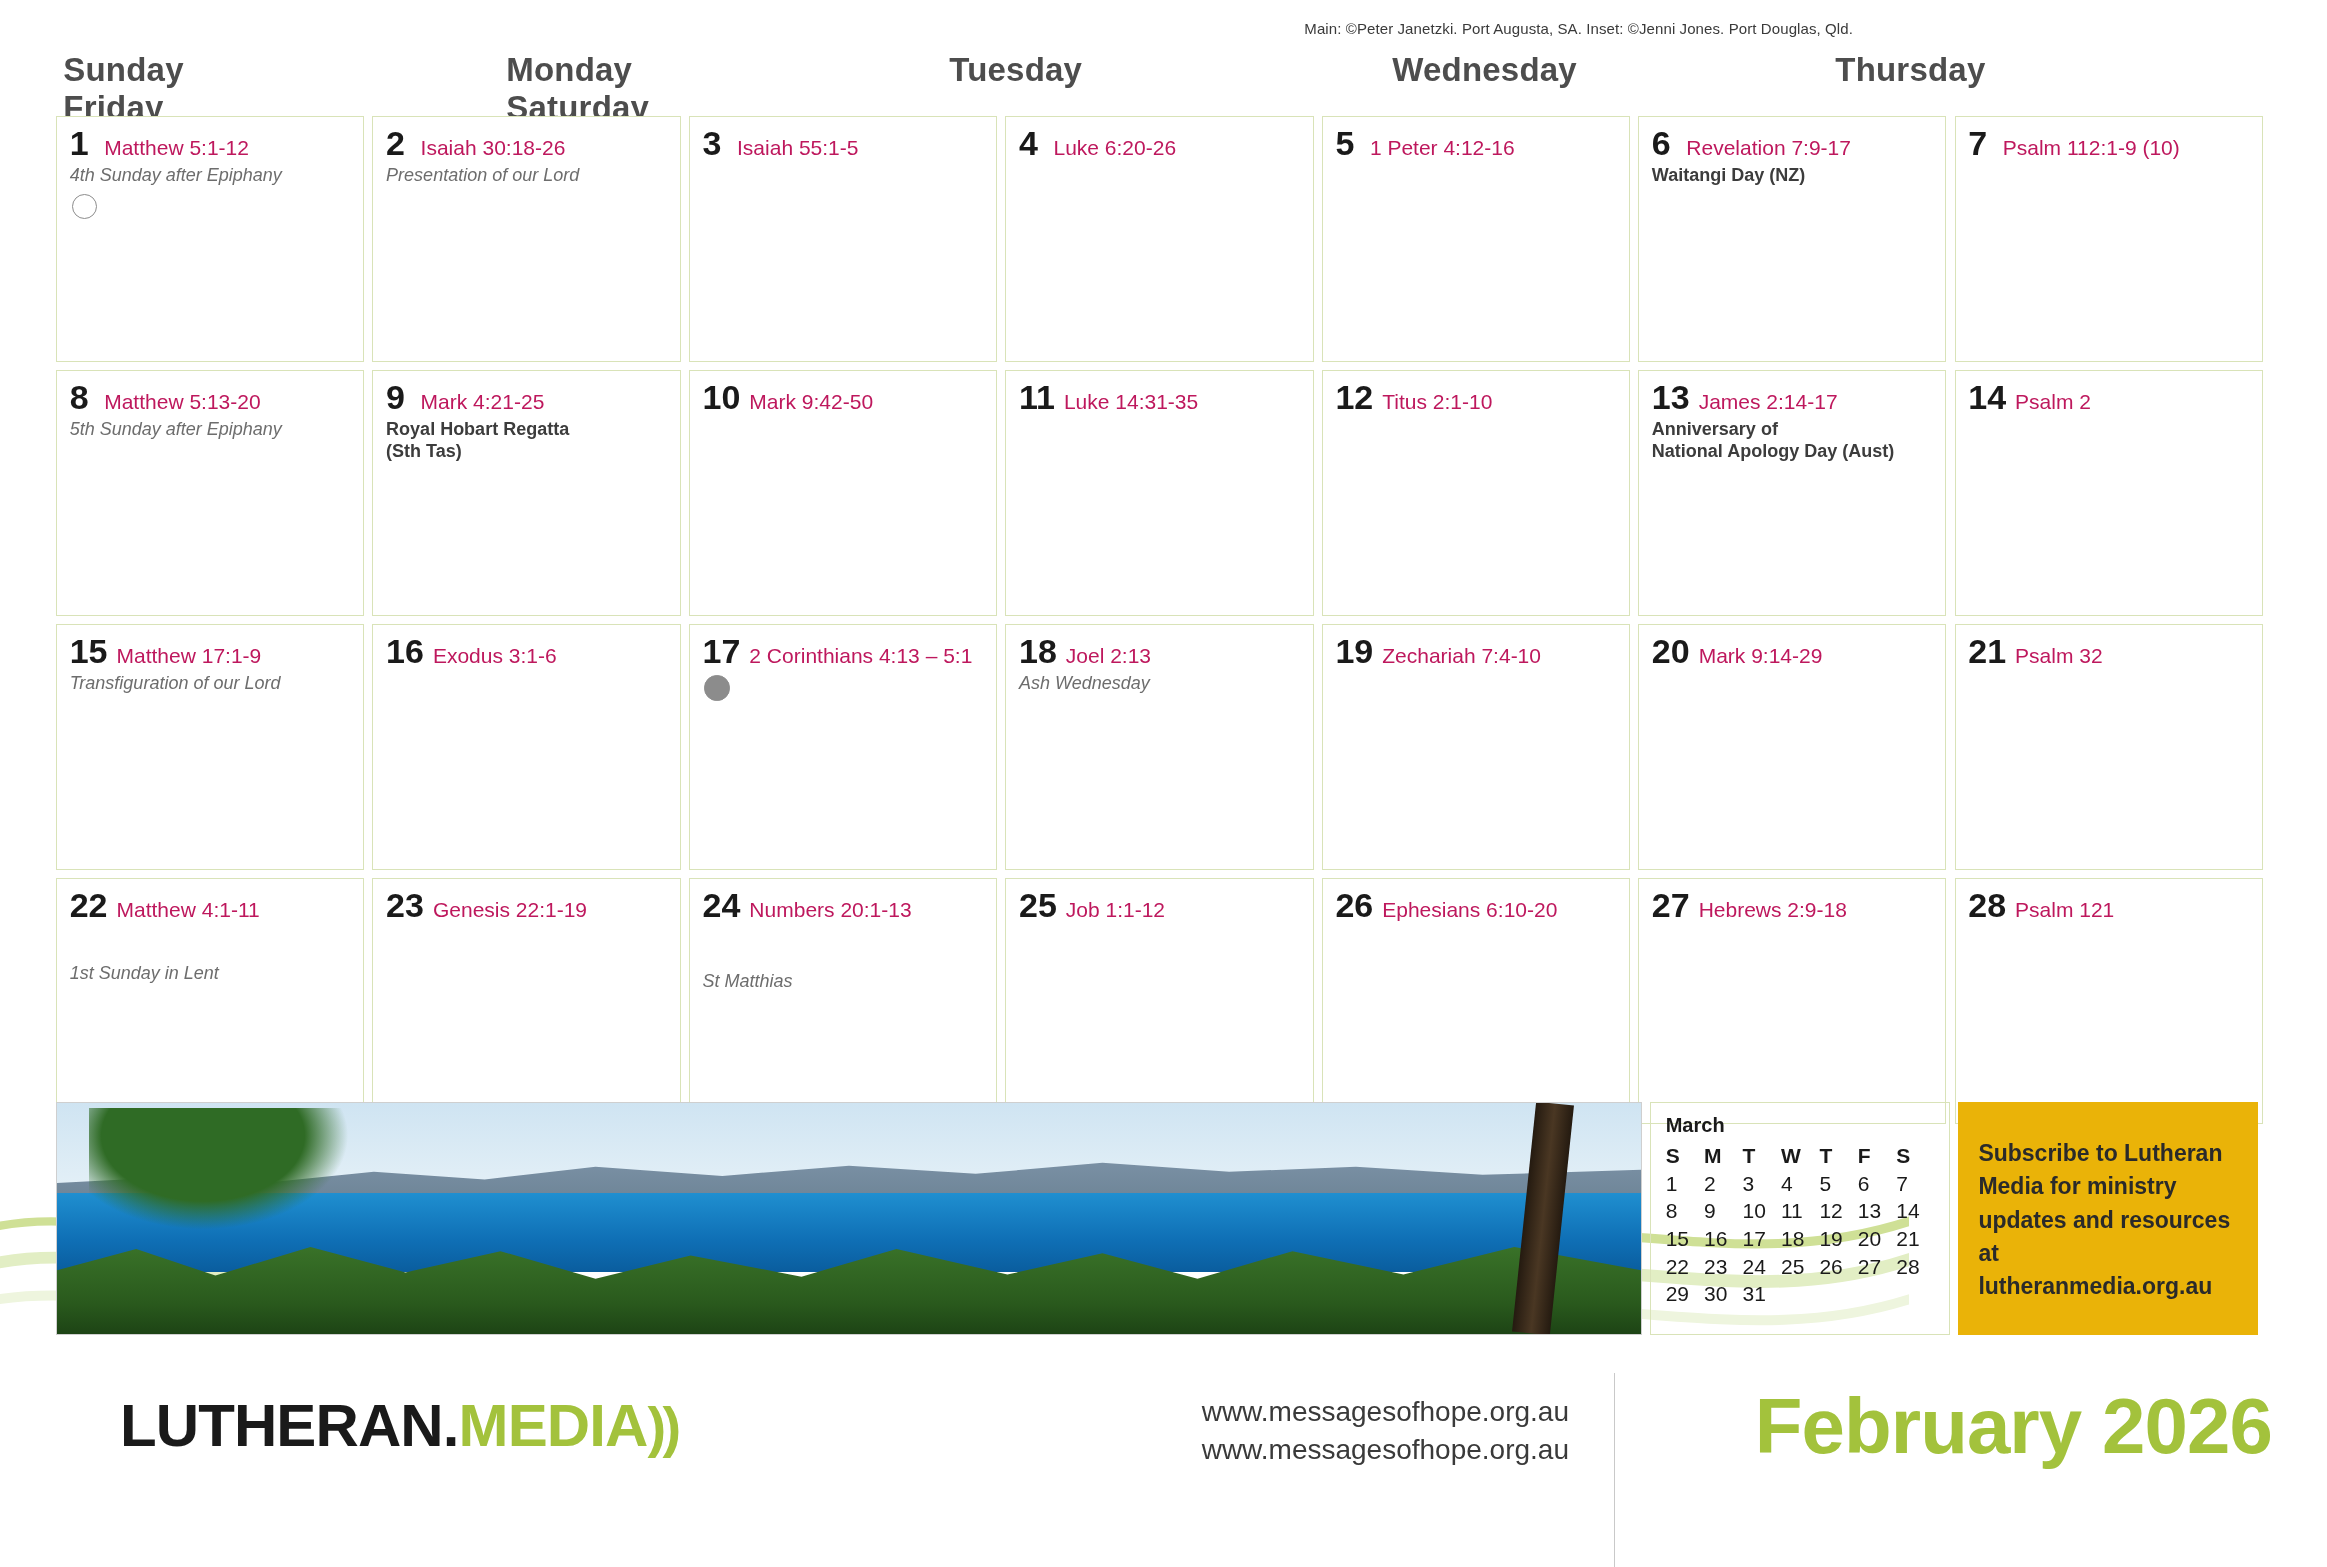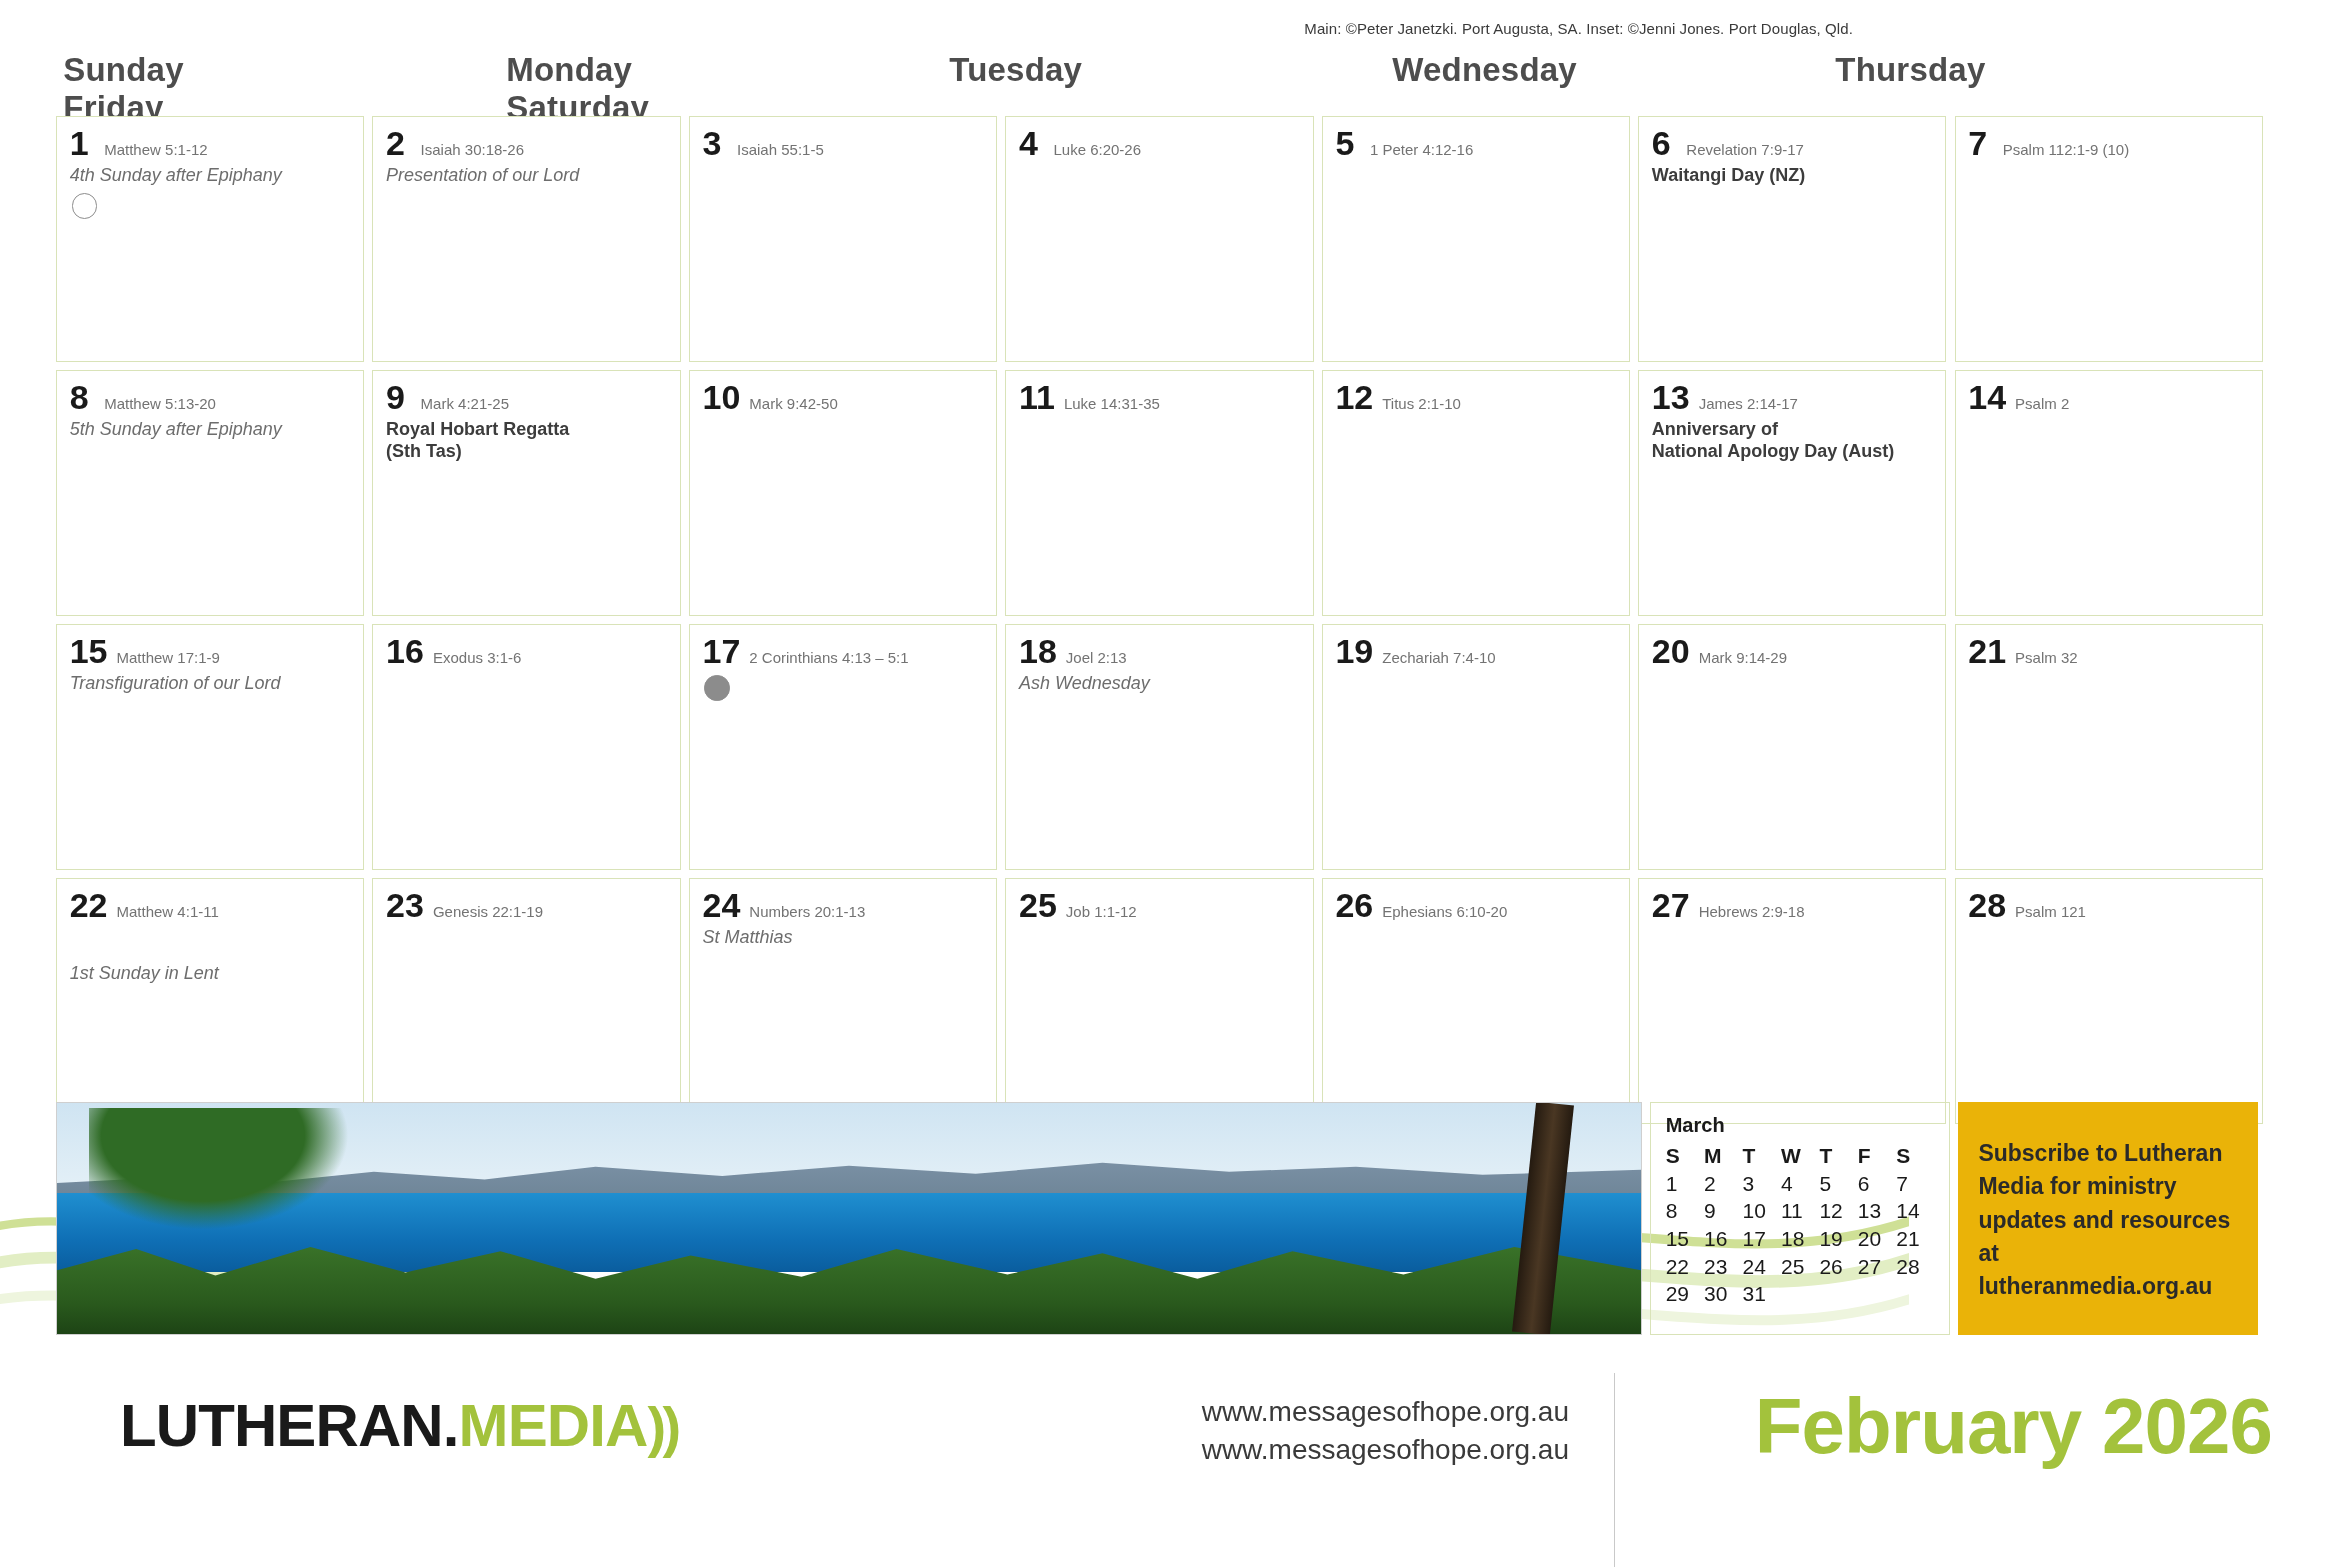--- a/index.html
+++ b/index.html
@@ -80,22 +80,22 @@
     padding: 9px 9px 0 12.7px;
   }
   .daynum {
     font-size: 34px;
     font-weight: 700;
     color: #1a1a1a;
     line-height: 1;
     min-width: 25.5px;
   }
   .reading {
-    font-size: 15px;
-    color: #737373;
+    font-size: 21px;
+    color: #be185d;
     margin-left: 9px;
     line-height: 1.15;
     flex: 1;
     padding-top: 2.7px;
   }
   .note {
     font-size: 18px;
     font-style: italic;
     color: #6d6d6d;
     padding: 3.6px 11px 0 12.7px;
@@ -440,21 +440,21 @@
         <div class="cell-head">
           <div class="daynum">23</div>
           <div class="reading">Genesis 22:1-19</div>
         </div>
       </div>
       <div class="cell">
         <div class="cell-head">
           <div class="daynum">24</div>
           <div class="reading">Numbers 20:1-13</div>
         </div>
-        <div class="note" style="white-space: pre-line;">St Matthias</div>
+        <div class="note" style="white-space: pre-line; margin-top: 44px;">St Matthias</div>
       </div>
       <div class="cell">
         <div class="cell-head">
           <div class="daynum">25</div>
           <div class="reading">Job 1:1-12</div>
         </div>
       </div>
       <div class="cell">
         <div class="cell-head">
           <div class="daynum">26</div>

